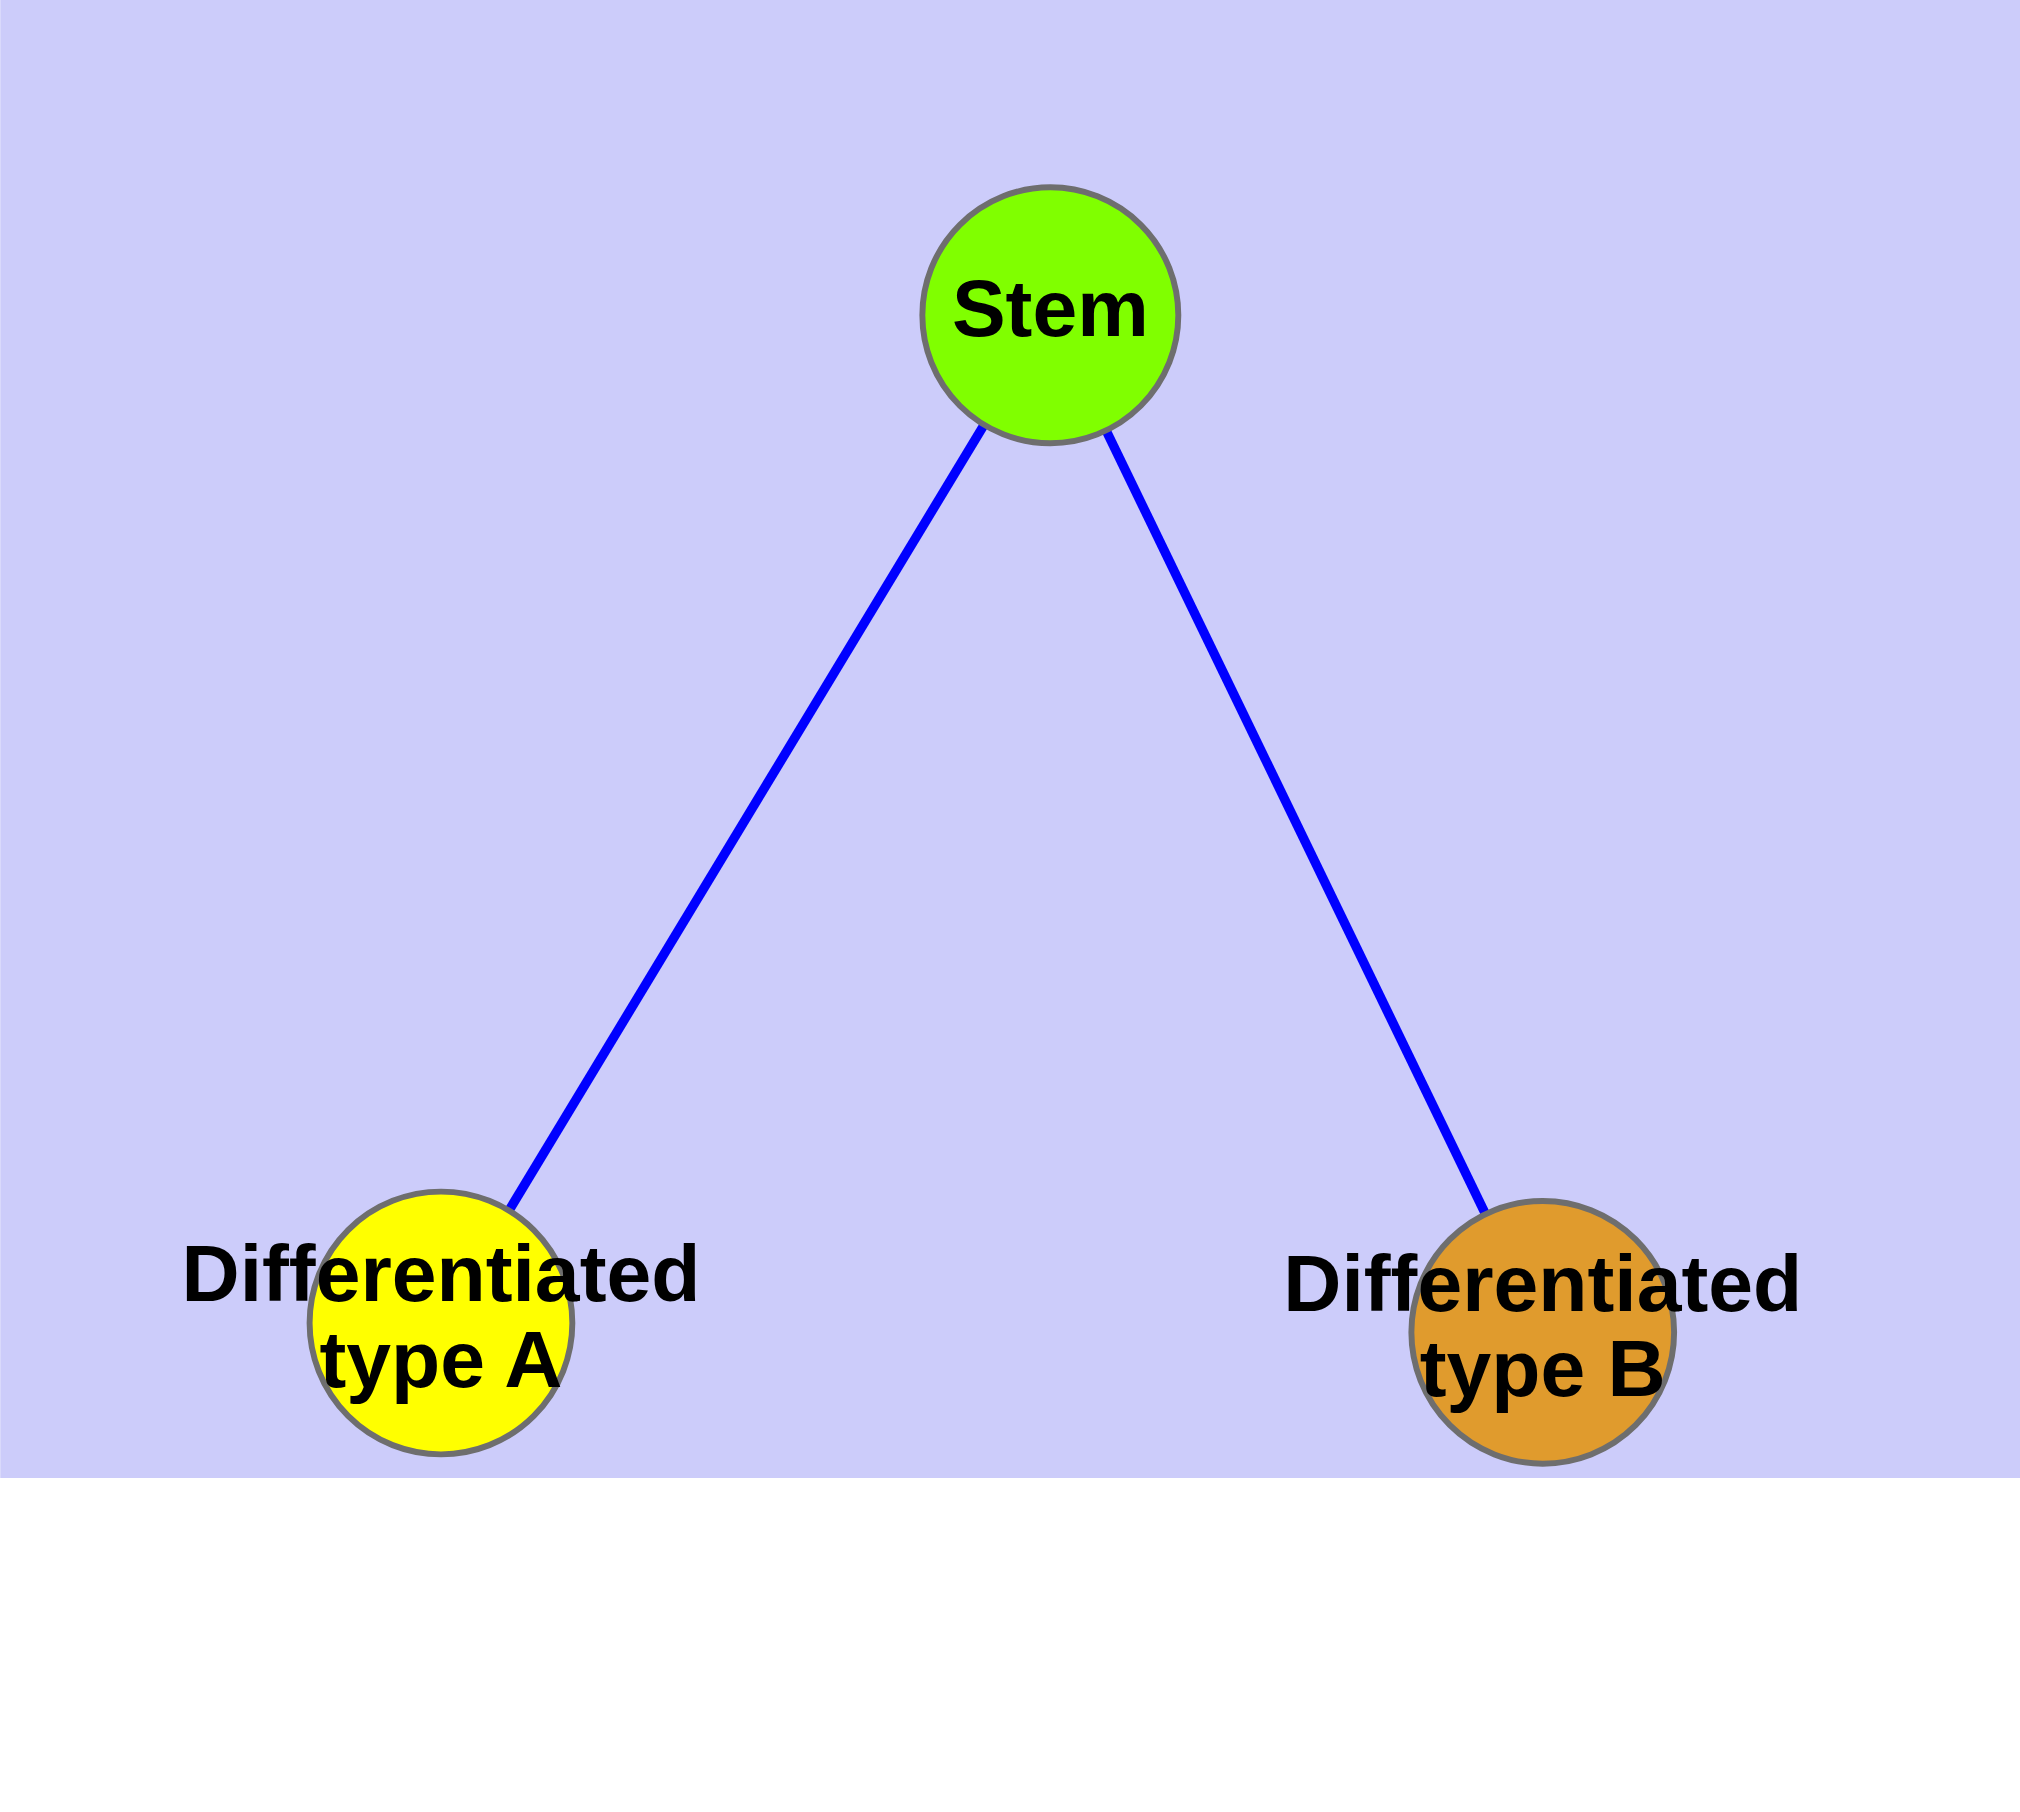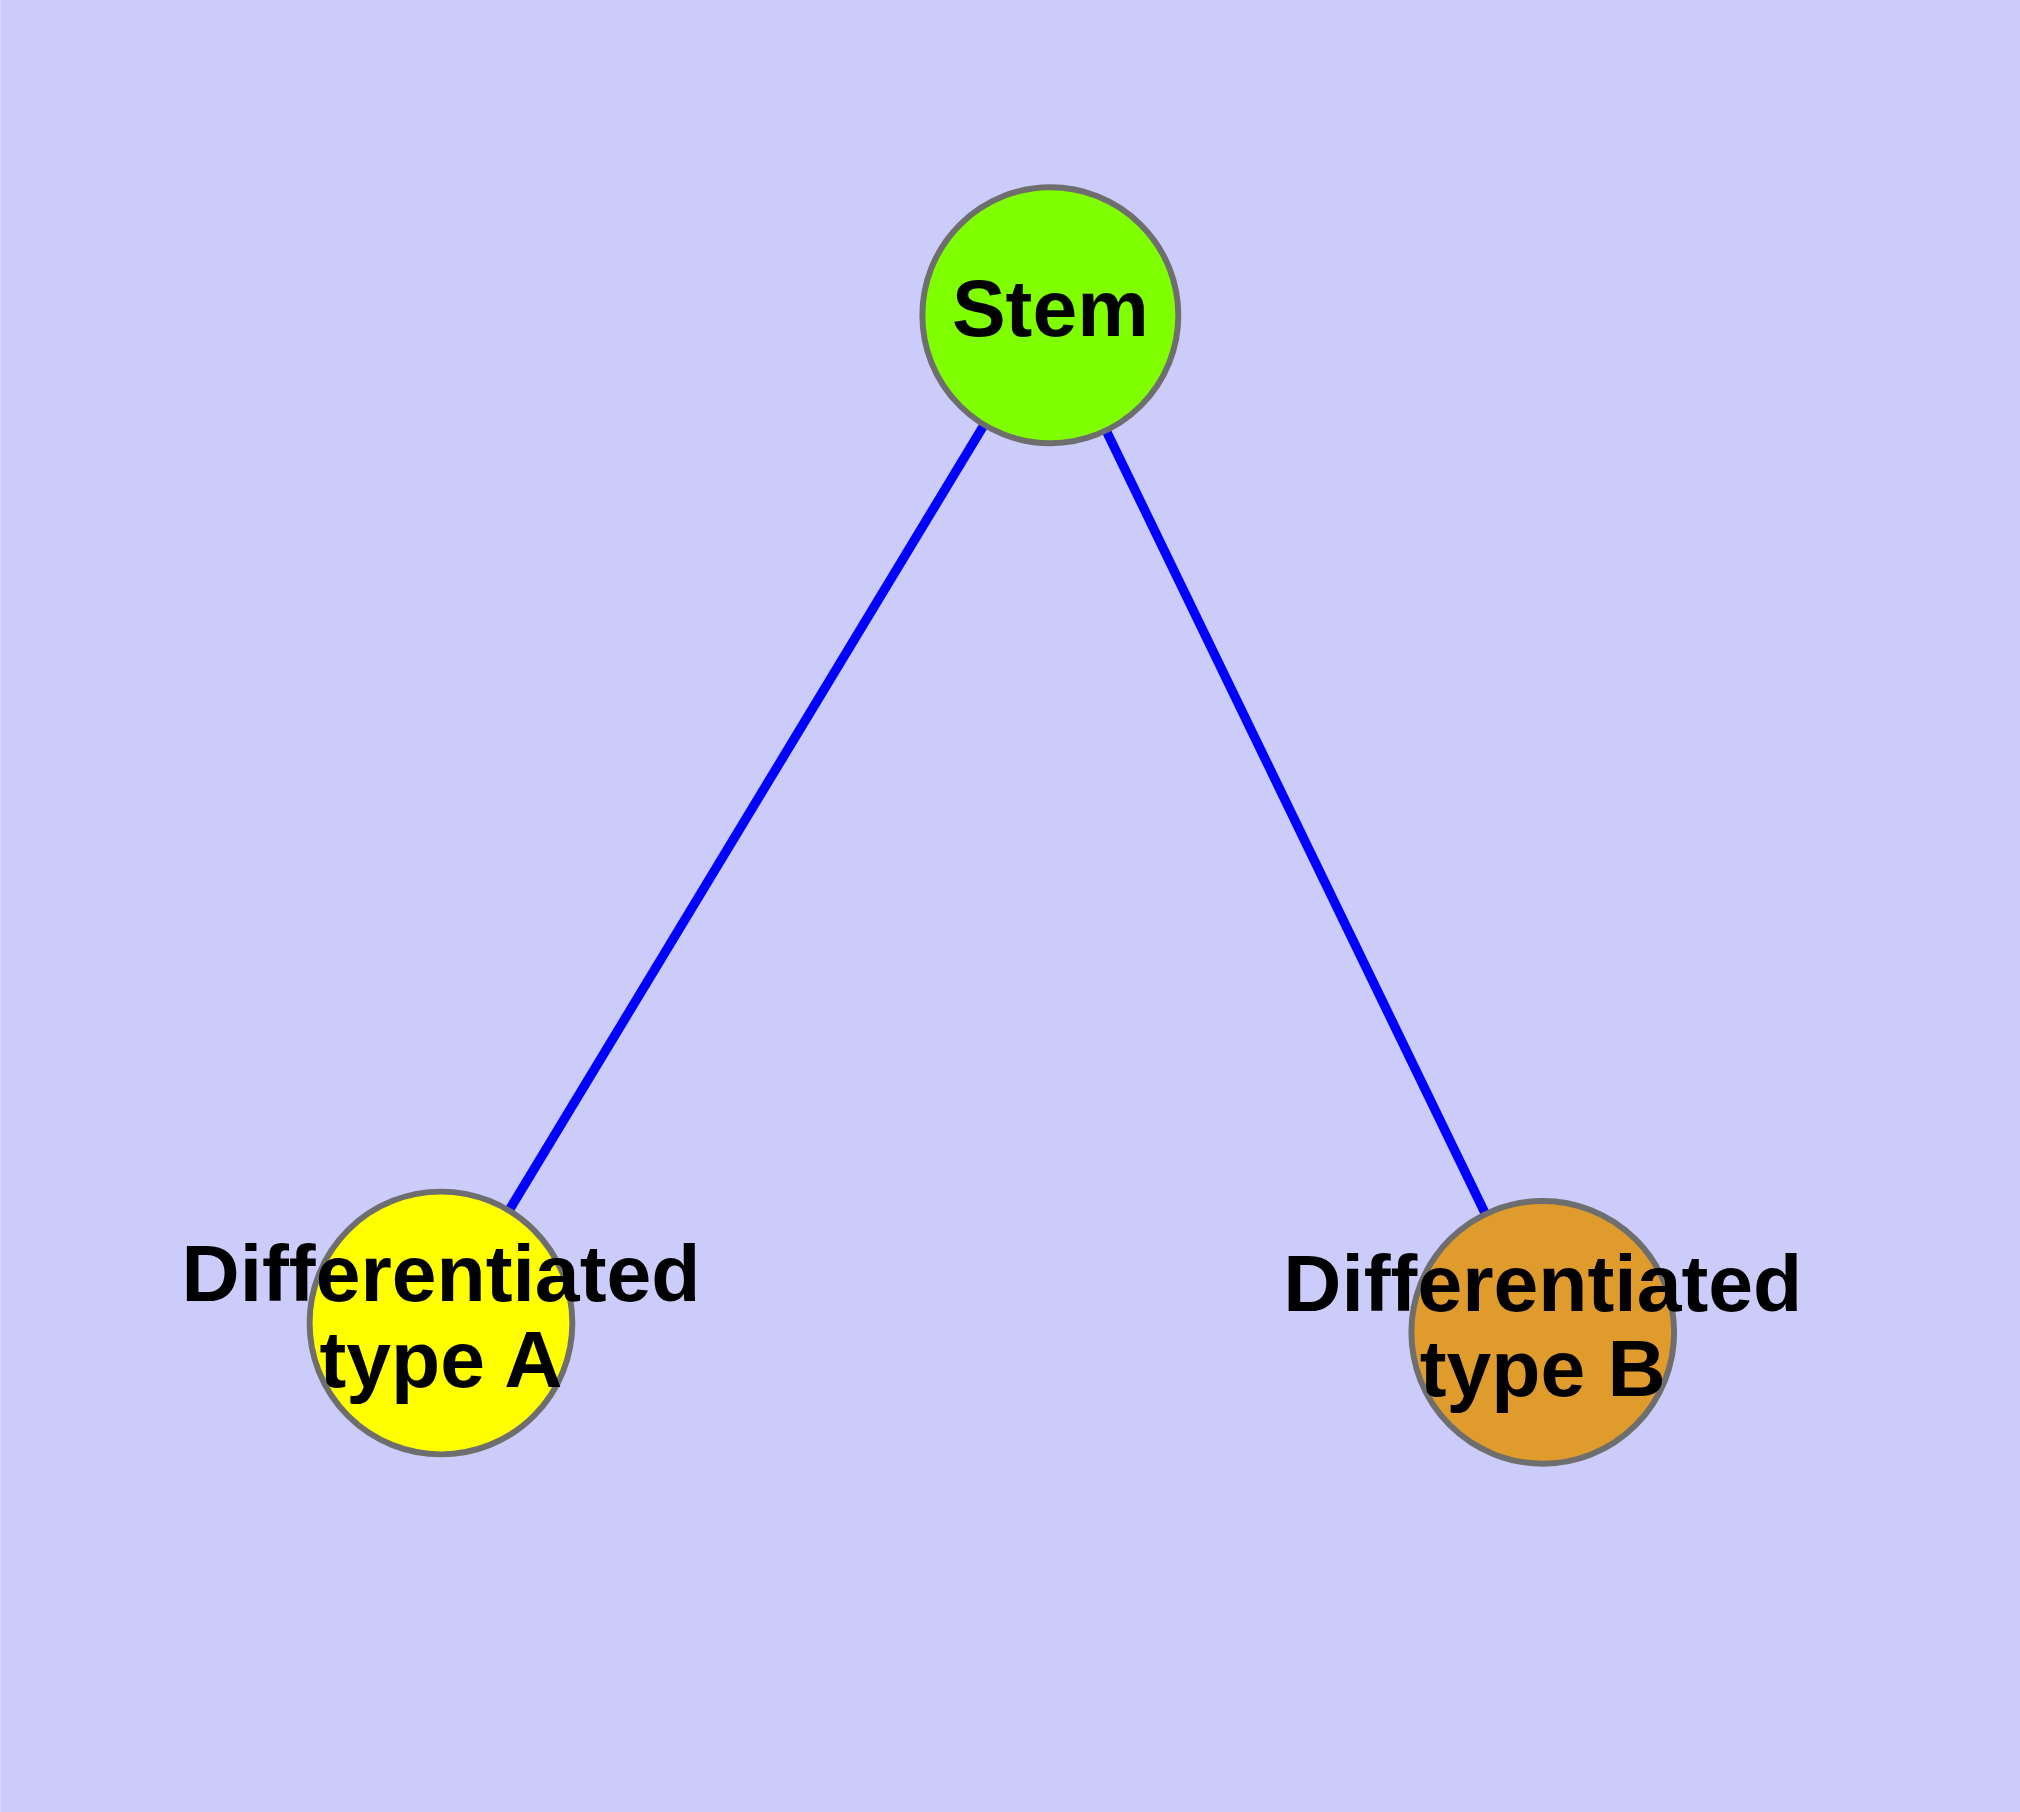--- a/index.html
+++ b/index.html
@@ -38,21 +38,21 @@
     font-size: 95px;
     fill: #000000;
     text-anchor: middle;
     dominant-baseline: middle;
     white-space: pre;
   }
 </style>
 </head>
 <body>
 
-<div id="canvas" style="width: 2021px; height: 1812px;">
+<div id="canvas" style="width: 2021px; height: 1478px;">
   <svg id="graph-svg" viewBox="0 0 2384 2138" xmlns="http://www.w3.org/2000/svg" style="width: 2021px; height: 1812px;">
 
     <rect id="bg-rect" x="0" y="0" width="2384" height="2138" fill="#CCCCFA"></rect>
 
     <g id="edges-layer">
       <line id="edge-stem-to-a" class="edge-line" x1="1239" y1="372" x2="520" y2="1561" stroke="#0000FF" stroke-width="11"></line>
       <line id="edge-stem-to-b" class="edge-line" x1="1239" y1="372" x2="1820" y2="1572" stroke="#0000FF" stroke-width="11"></line>
     </g>
 
     <g id="nodes-layer">

